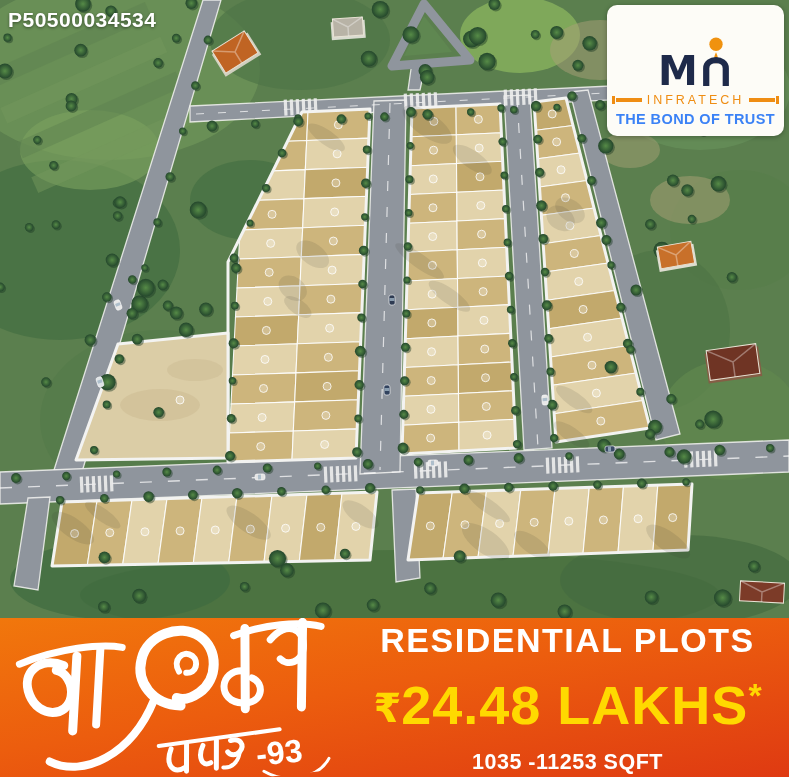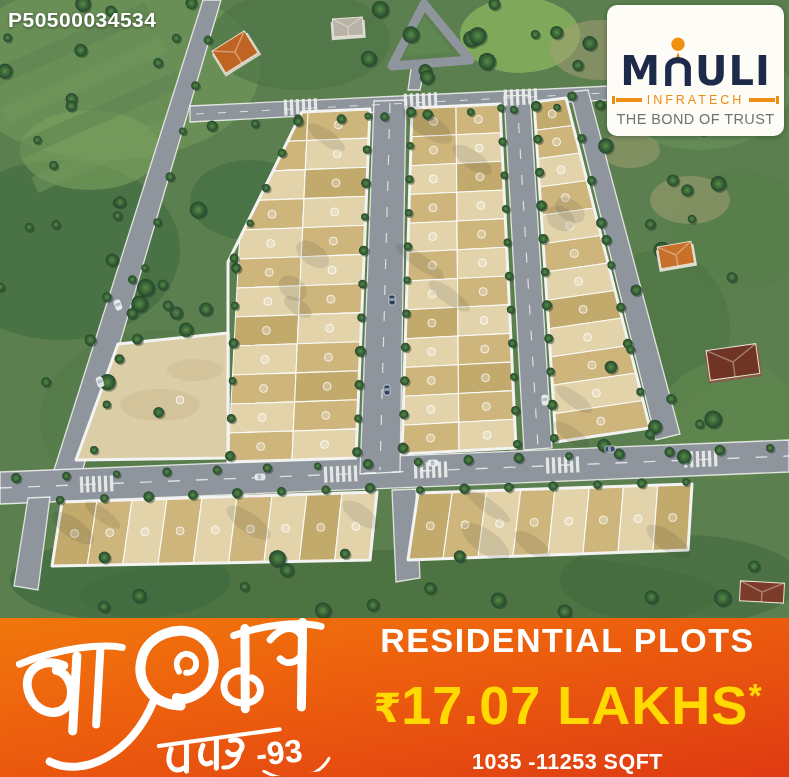--- a/index.html
+++ b/index.html
@@ -17,21 +17,21 @@
              padding-bottom:9px;box-sizing:border-box;}
   .brand-row{display:flex;align-items:flex-end;height:56px;}
   .brand{font-size:40px;line-height:.92;font-weight:700;color:#1e2a4a;letter-spacing:1px;
          font-family:"DejaVu Sans",sans-serif;}
   .a-mark{width:32px;height:56px;margin:0 1px;}
   .infra-row{display:flex;align-items:center;gap:5px;margin:3px 0 4px;}
   .deco{height:4px;width:26px;background:#ef8d13;position:relative;}
   .deco::before{content:"";position:absolute;top:-2px;width:3px;height:8px;background:#ef8d13;}
   .deco.l::before{left:-4px;} .deco.r::before{right:-4px;}
   .infratech{color:#ef8d13;font-weight:400;font-size:12.5px;letter-spacing:3px;}
-  .tagline{color:#737373;font-weight:400;font-size:14.5px;letter-spacing:.4px;}
+  .tagline{color:#3b82f6;font-weight:700;font-size:14.5px;letter-spacing:.4px;}
   
   .banner{position:absolute;top:618px;left:0;width:789px;height:159px;
           background:linear-gradient(170deg,#f1770c 0%,#ec5d0e 45%,#df3a12 100%);
           display:flex;overflow:hidden;}
   .banner-left{position:relative;width:352px;flex:0 0 352px;}
   .script{position:absolute;left:4px;top:-4px;width:344px;height:172px;transform:rotate(-6deg);}
   .banner-right{flex:1;display:flex;flex-direction:column;align-items:center;
                 justify-content:center;gap:18px;padding-right:6px;}
   .heading{color:#ffffff;font-weight:800;font-size:34px;letter-spacing:1.5px;white-space:nowrap;}
   .price-line{display:flex;align-items:flex-start;color:#ffd900;font-weight:800;line-height:1;}
@@ -835,21 +835,20 @@
     <div class="code">P50500034534</div>
 
     <div class="logo-card" aria-label="MAULI">
       <div class="brand-row">
         <span class="brand">M</span>
         <svg class="a-mark" viewBox="0 0 36 58">
           <circle cx="18" cy="9" r="7.5" fill="#f0920f"></circle>
           <path d="M18,18 C15.5,23 15,27 18,31 C21,27 20.5,23 18,18 Z" fill="#f0920f"></path>
           <path d="M7,56 L7,36 C7,24 29,24 29,36 L29,56" stroke="#1e2a4a" stroke-width="7" fill="none"></path>
         </svg>
-        <span class="brand">ULI</span>
       </div>
       <div class="infra-row">
         <span class="deco l"></span>
         <span class="infratech">INFRATECH</span>
         <span class="deco r"></span>
       </div>
       <div class="tagline">THE BOND OF TRUST</div>
     </div>
   </div>
 
@@ -880,21 +879,21 @@
         </g>
         <text x="246" y="160" font-size="32" font-weight="bold" fill="#ffffff" font-family="Liberation Sans, sans-serif">-93</text>
       </svg>
       <span class="sr">माऊली</span>
       <span class="sr">नगर</span>
     </div>
     <div class="banner-right">
       <div class="heading">RESIDENTIAL PLOTS</div>
       <div class="price-line">
         <span class="rupee">₹</span>
-        <span class="price">17.07 LAKHS</span>
+        <span class="price">24.48 LAKHS</span>
         <span class="star">*</span>
       </div>
       <div class="area-line">
         <span class="sqft">1035 -11253 SQFT</span>
       </div>
     </div>
   </div>
 </div>
 
 </body></html>

